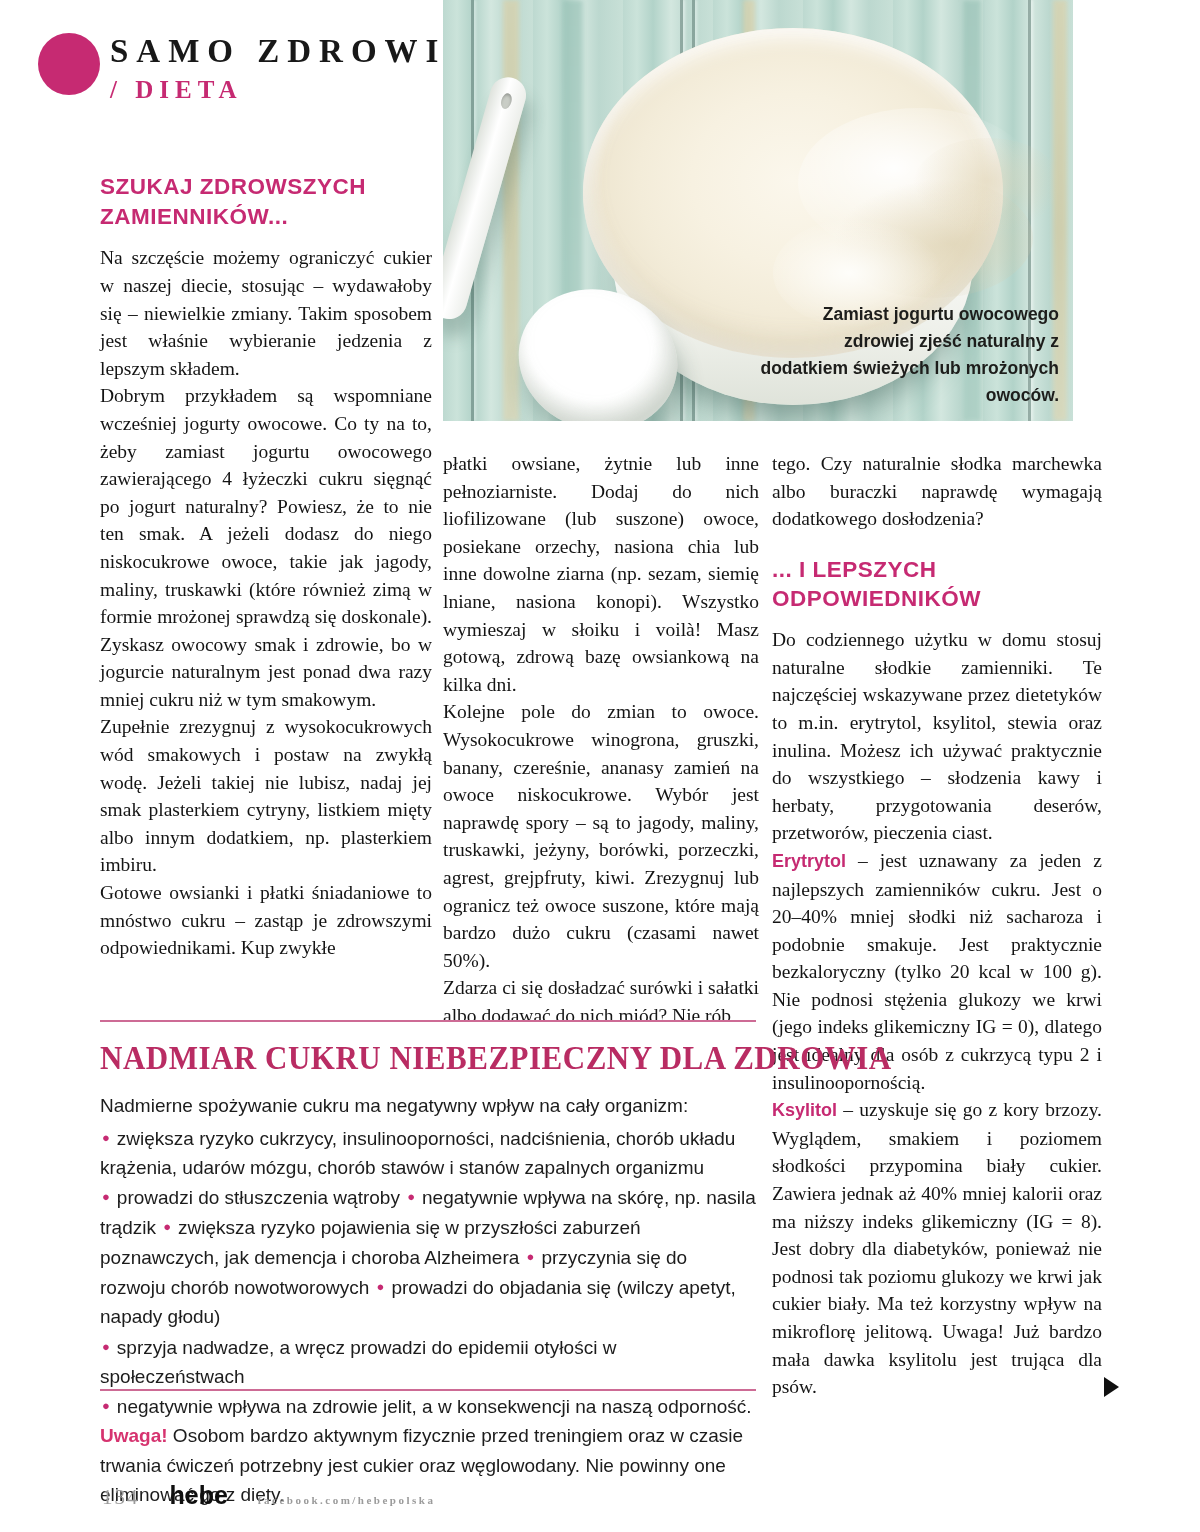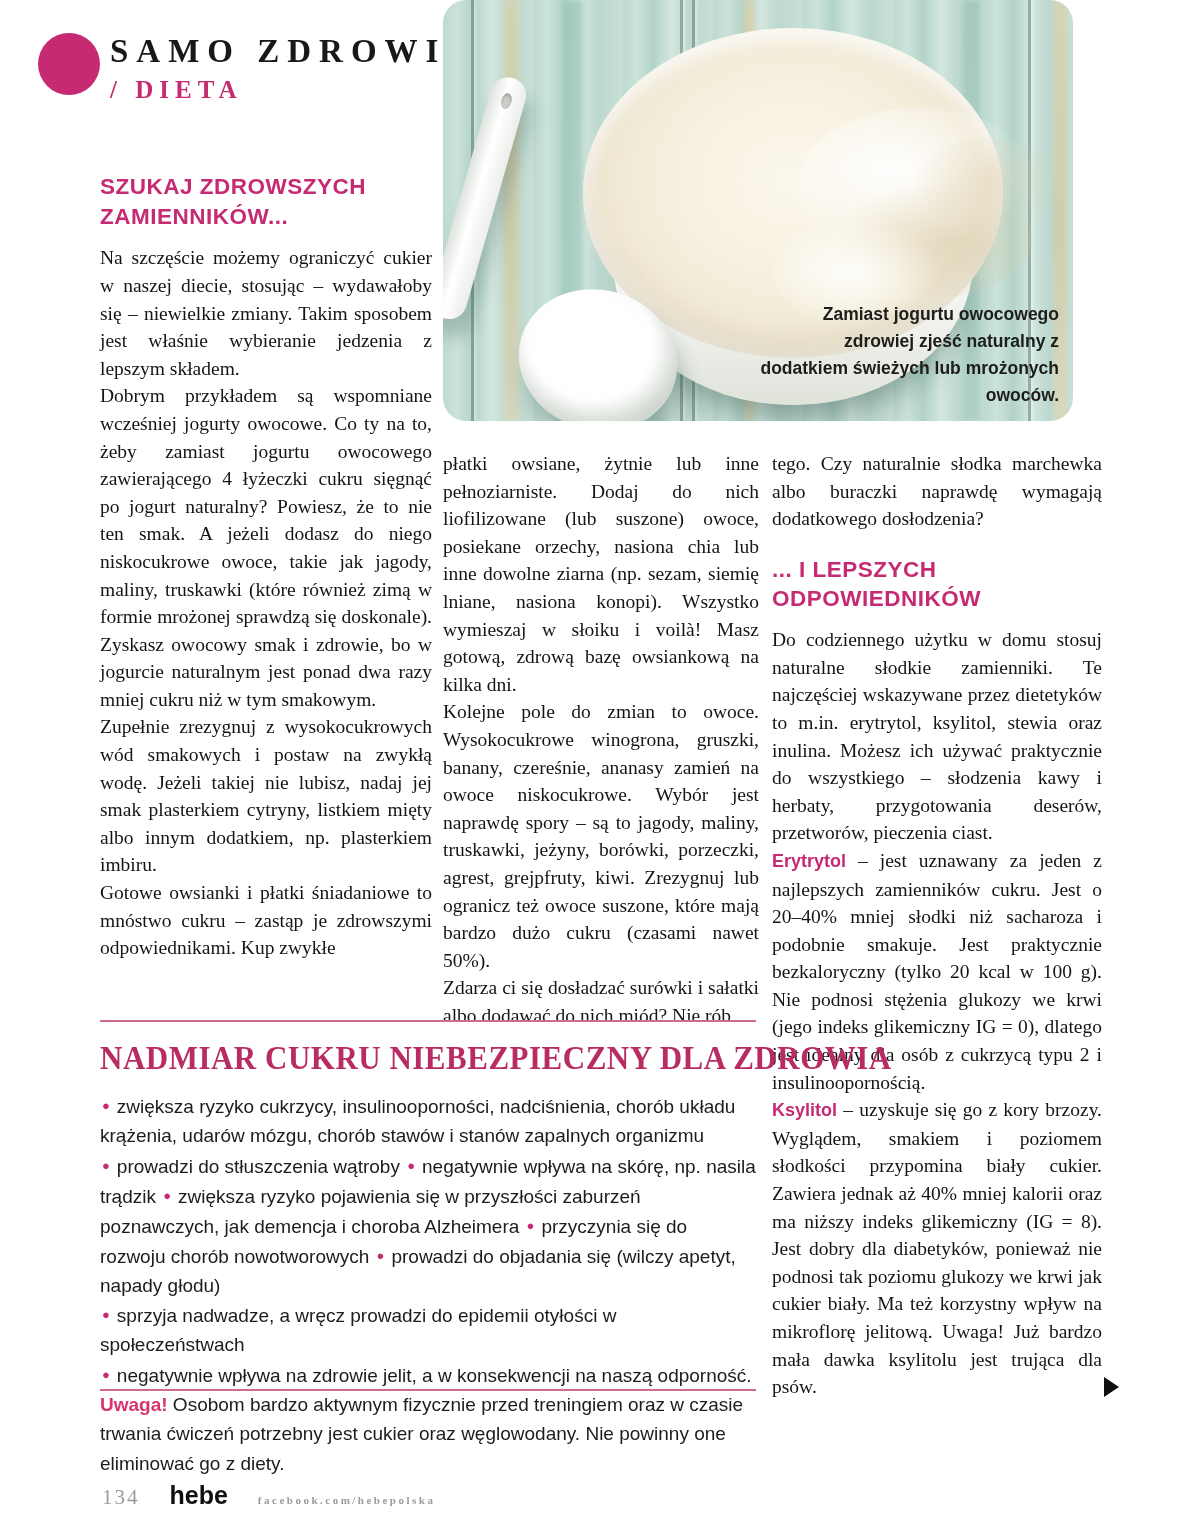--- a/index.html
+++ b/index.html
@@ -18,21 +18,21 @@
   .section-title{position:absolute;left:110px;top:33px;font-weight:bold;
                  font-size:33px;letter-spacing:8px;color:#181818;white-space:nowrap;}
   .section-sub{position:absolute;left:110px;top:76px;font-weight:bold;
                font-size:25px;letter-spacing:6px;color:var(--accent);white-space:nowrap;}
 
   
   .photo{position:absolute;left:443px;top:0;width:630px;height:421px;overflow:hidden;
          background:
            repeating-linear-gradient(90deg,
              #bdd9d0 0px,#cbe3da 14px,#b2d3c9 30px,#d3e7df 48px,
-             #bcd8cf 66px,#c8e0d7 90px); border-radius: 23px;}
+             #bcd8cf 66px,#c8e0d7 90px);}
   .streak{position:absolute;top:0;height:100%;filter:blur(2px);opacity:.55;}
   .streak.tan{background:linear-gradient(180deg,#e3cf9f,#d9c491 55%,#e7d6ad);}
   .streak.deep{background:linear-gradient(180deg,#8fbcb0,#9ec7bb);}
   .seam{position:absolute;top:0;height:100%;width:3px;background:rgba(40,70,62,.35);
         box-shadow:2px 0 3px rgba(255,255,255,.45);}
   .bowl-body{position:absolute;left:170px;top:120px;width:360px;height:285px;
              border-radius:50%;background:linear-gradient(180deg,#ffffff 30%,#eef0ea 75%,#dfe3da);
              box-shadow:0 26px 30px -12px rgba(50,85,75,.45);}
   .bowl-rim{position:absolute;left:140px;top:28px;width:420px;height:330px;border-radius:50%;
             background:radial-gradient(ellipse at 50% 46%,
@@ -162,20 +162,21 @@
   </h2>
   <div>
       <p class="body-p">Do codziennego użytku w domu stosuj naturalne słodkie zamienniki. Te najczęściej wskazywane przez dietetyków to m.in. erytrytol, ksylitol, stewia oraz inulina. Możesz ich używać praktycznie do wszystkiego – słodzenia kawy i herbaty, przygotowania deserów, przetworów, pieczenia ciast.</p>
       <p class="body-p"><span class="lead">Erytrytol</span> – jest uznawany za jeden z najlepszych zamienników cukru. Jest o 20–40% mniej słodki niż sacharoza i podobnie smakuje. Jest praktycznie bezkaloryczny (tylko 20 kcal w 100 g). Nie podnosi stężenia glukozy we krwi (jego indeks glikemiczny IG = 0), dlatego jest idealny dla osób z cukrzycą typu 2 i insulinoopornością.</p>
       <p class="body-p"><span class="lead">Ksylitol</span> – uzyskuje się go z kory brzozy. Wyglądem, smakiem i poziomem słodkości przypomina biały cukier. Zawiera jednak aż 40% mniej kalorii oraz ma niższy indeks glikemiczny (IG = 8). Jest dobry dla diabetyków, ponieważ nie podnosi tak poziomu glukozy we krwi jak cukier biały. Ma też korzystny wpływ na mikroflorę jelitową. Uwaga! Już bardzo mała dawka ksylitolu jest trująca dla psów.</p>
     </div>
 </div>
 
 <div class="warning-box">
   <h2 class="box-title">NADMIAR CUKRU NIEBEZPIECZNY DLA ZDROWIA</h2>
+  <p class="box-text box-intro">Nadmierne spożywanie cukru ma negatywny wpływ na cały organizm:</p>
   <div>
       <p class="box-text box-row"><span class="dot">●</span>zwiększa ryzyko cukrzycy, insulinooporności, nadciśnienia, chorób układu krążenia, udarów mózgu, chorób stawów i stanów zapalnych organizmu</p>
       <p class="box-text box-row"><span class="dot">●</span>prowadzi do stłuszczenia wątroby <span class="dot">●</span>negatywnie wpływa na skórę, np. nasila trądzik <span class="dot">●</span>zwiększa ryzyko pojawienia się w przyszłości zaburzeń poznawczych, jak demencja i choroba Alzheimera <span class="dot">●</span>przyczynia się do rozwoju chorób nowotworowych <span class="dot">●</span>prowadzi do objadania się (wilczy apetyt, napady głodu)</p>
       <p class="box-text box-row"><span class="dot">●</span>sprzyja nadwadze, a wręcz prowadzi do epidemii otyłości w społeczeństwach</p>
       <p class="box-text box-row"><span class="dot">●</span>negatywnie wpływa na zdrowie jelit, a w konsekwencji na naszą odporność.</p>
       <p class="box-text box-row"><span class="alert">Uwaga!</span> Osobom bardzo aktywnym fizycznie przed treningiem oraz w czasie trwania ćwiczeń potrzebny jest cukier oraz węglowodany. Nie powinny one eliminować go z diety.</p>
     </div>
 </div>
 
 <div class="continue-arrow"></div>

